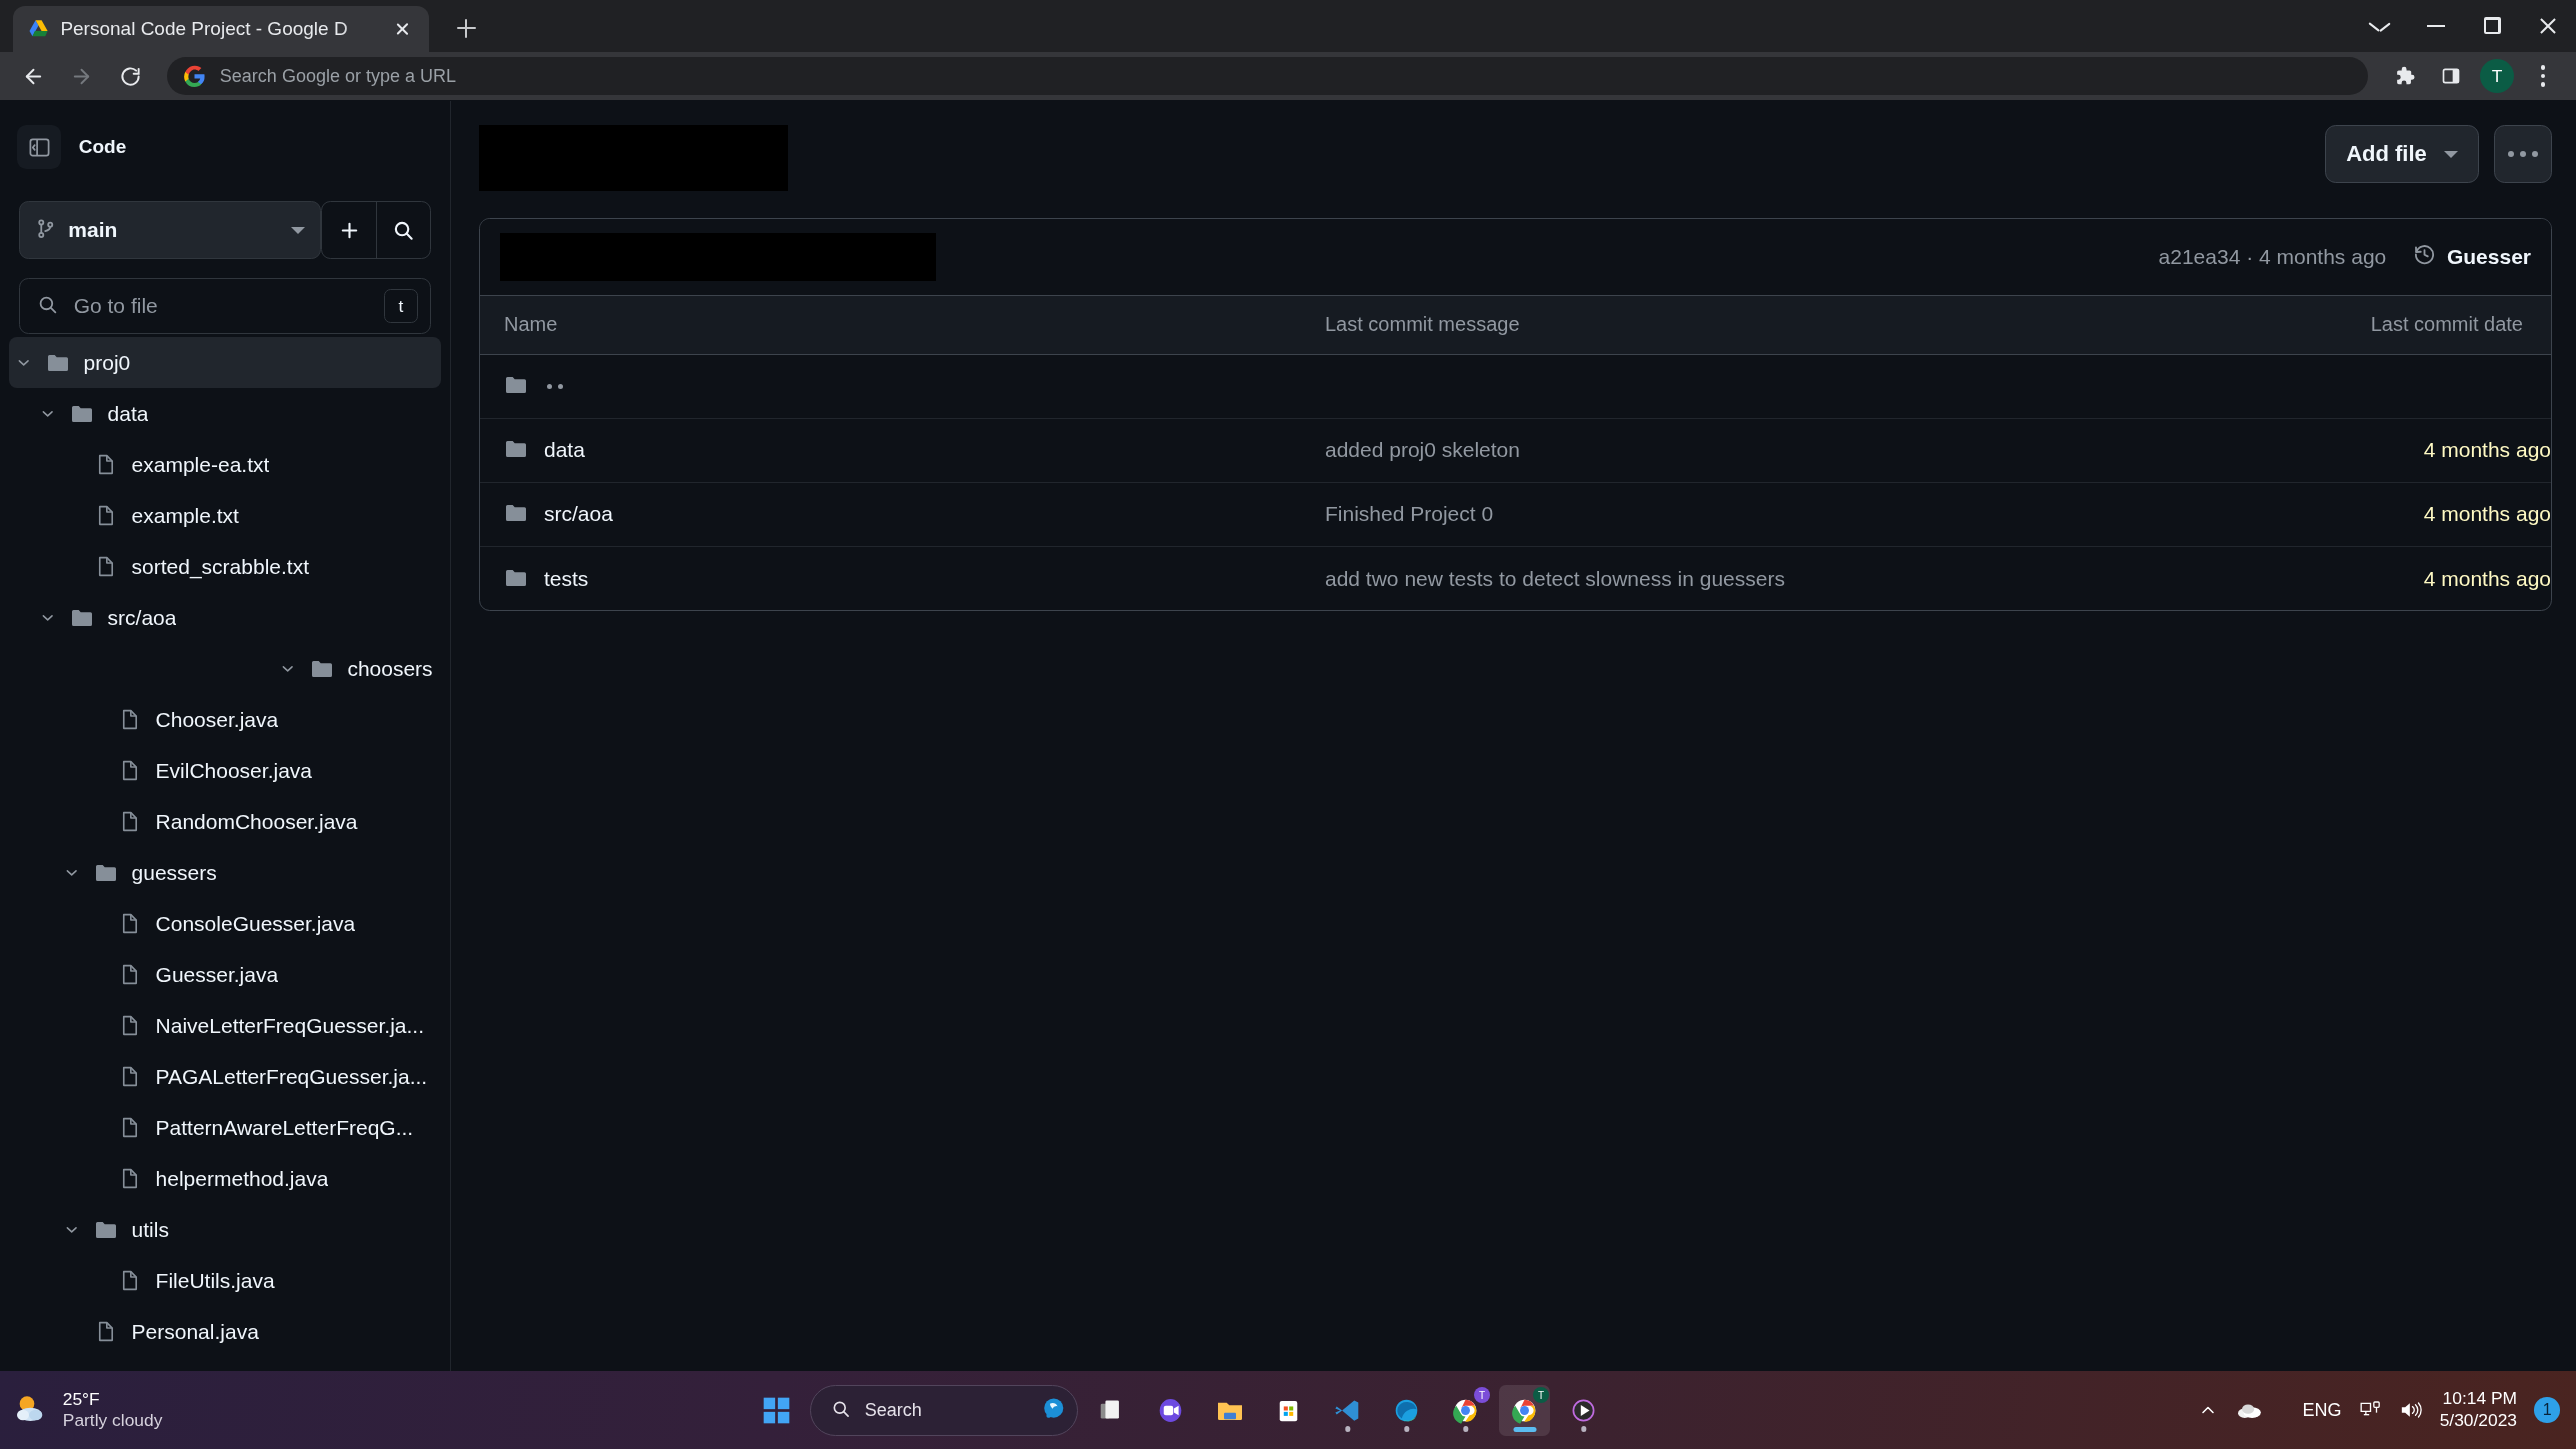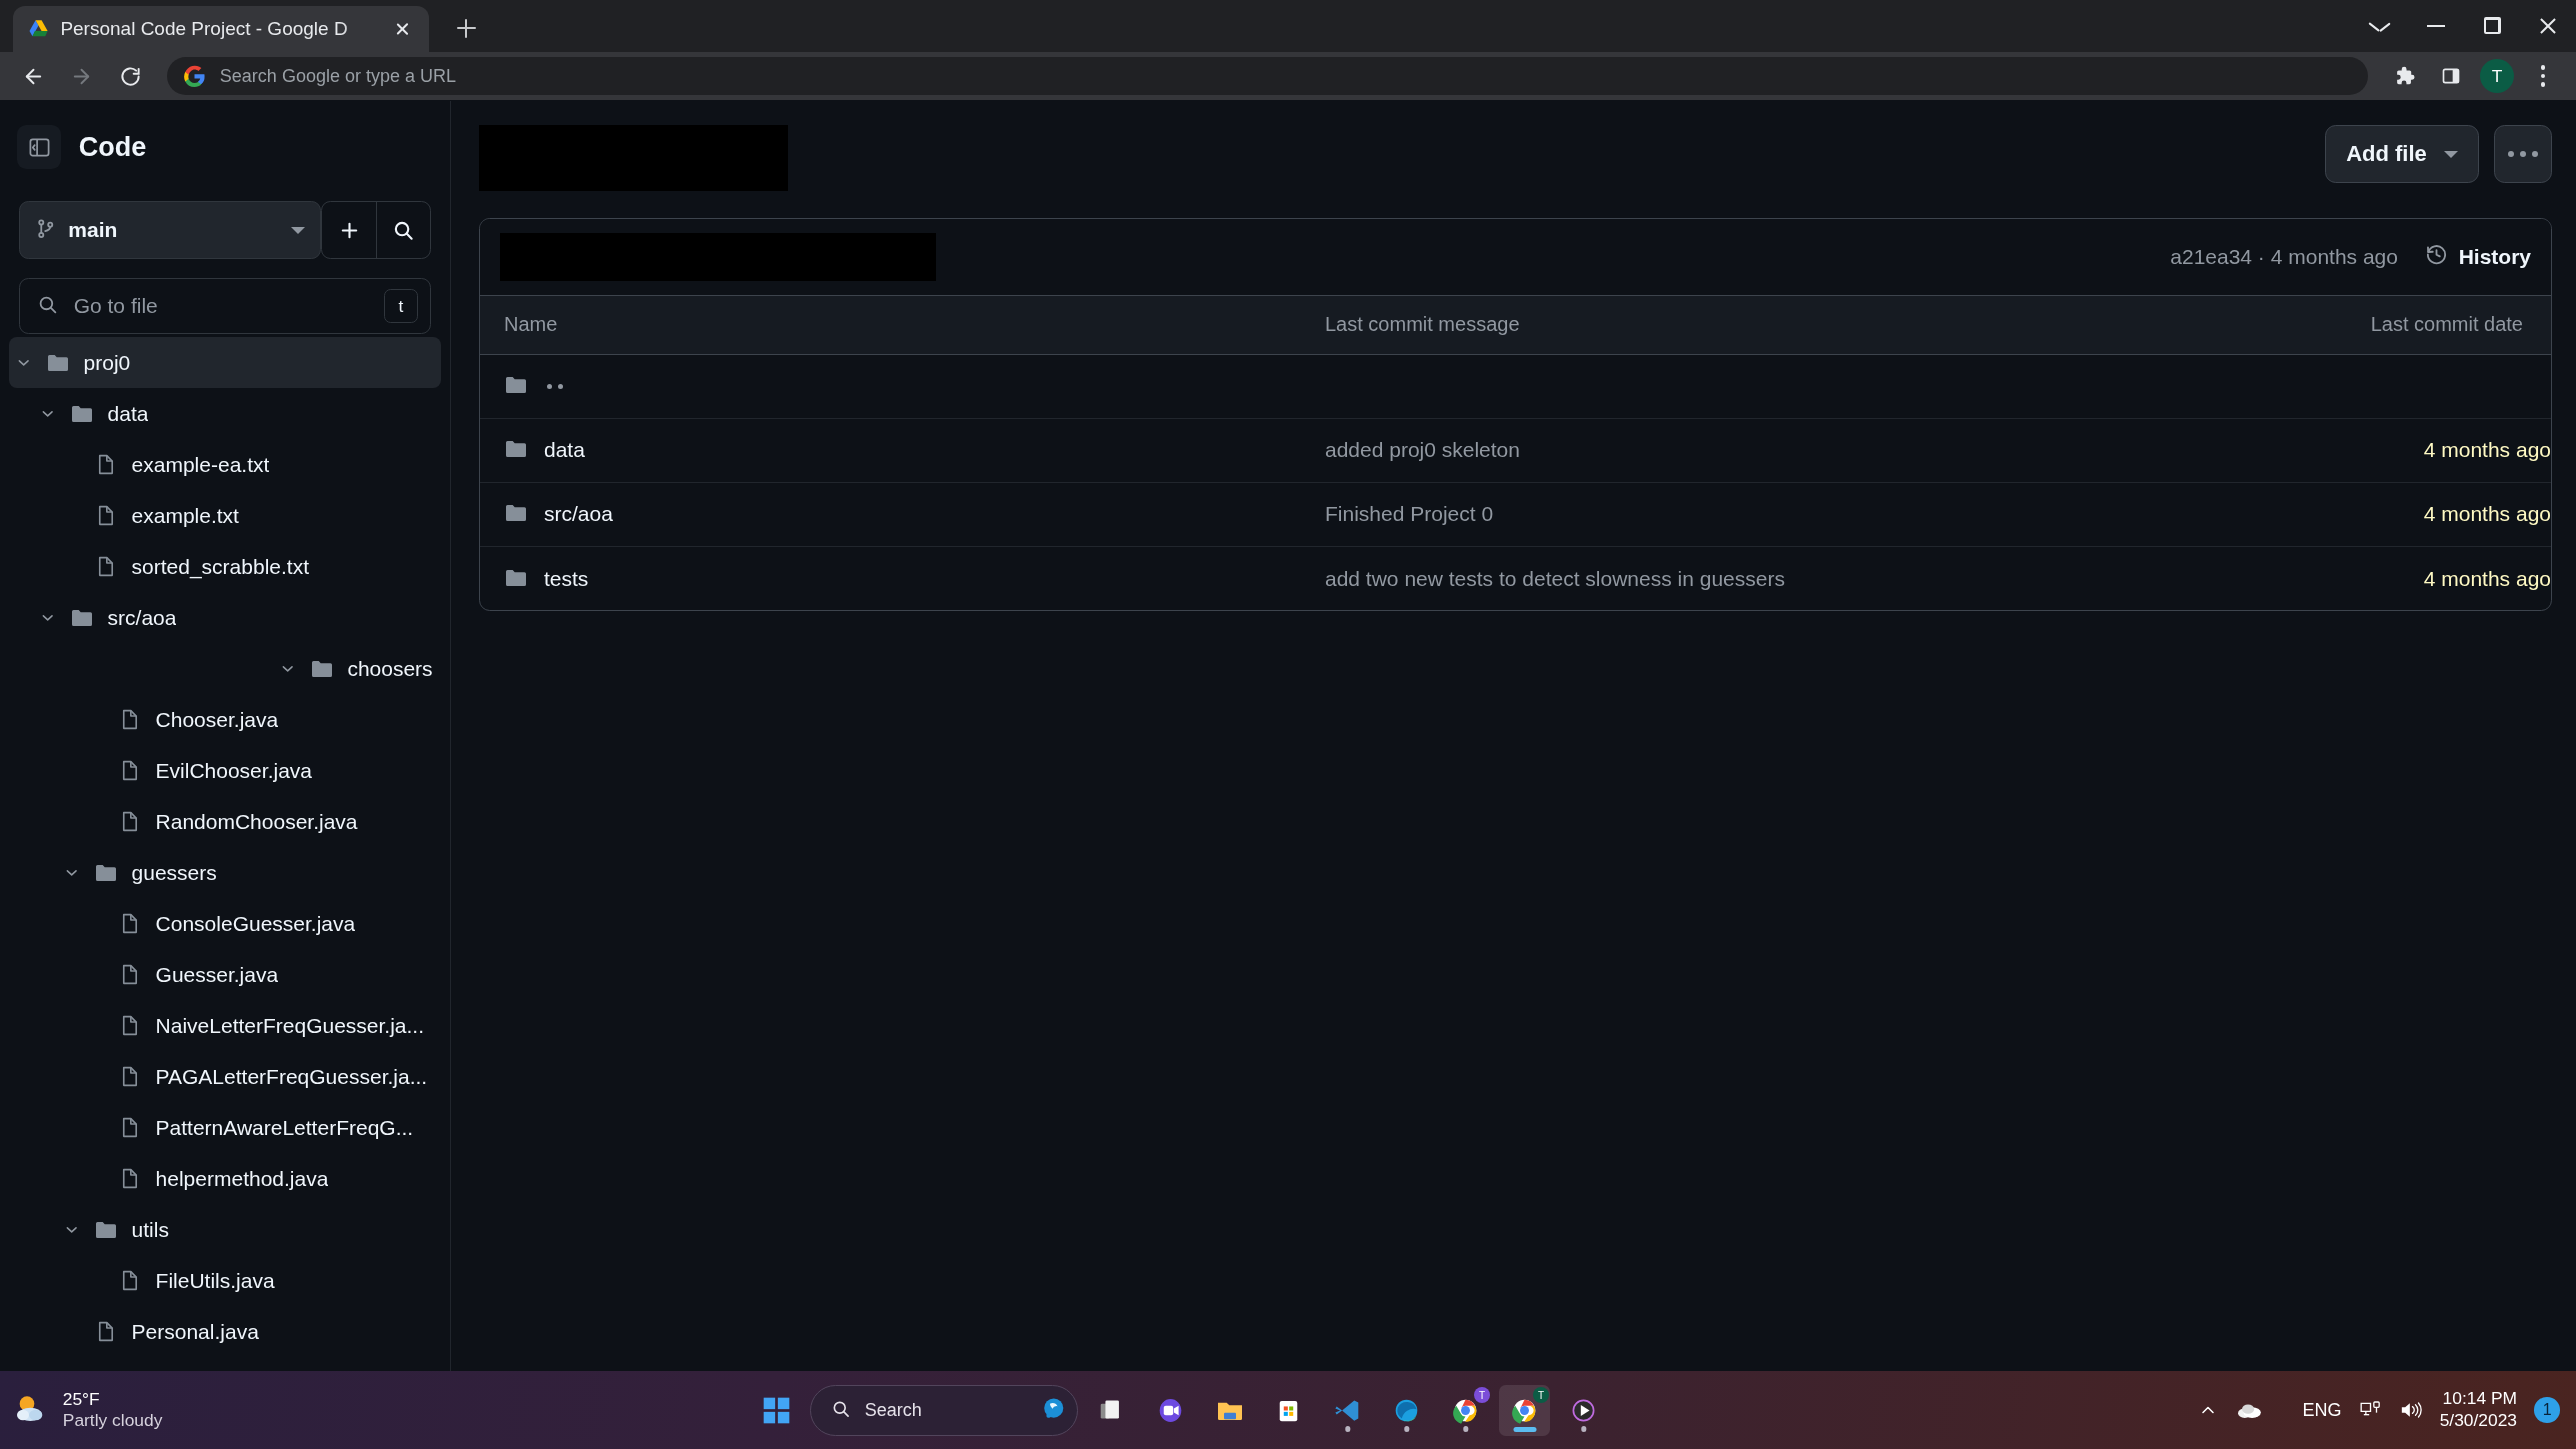--- a/index.html
+++ b/index.html
@@ -88,21 +88,21 @@
   
   .sidebar{
     width:451px; flex:0 0 451px; border-right:0.7px solid #21262d;
     display:flex; flex-direction:column; padding:0 0 0 0; overflow:hidden;
   }
   .side-head{ display:flex; align-items:center; gap:17.4px; padding:24px 0 20px 17.4px; }
   .panel-toggle{
     width:44px; height:44px; border-radius:9.4px; background:#161b22;
     display:flex; align-items:center; justify-content:center; cursor:pointer;
   }
-  .side-title{ color:#f0f6fc; font-size:27px; font-weight:bold; }
+  .side-title{ color:#f0f6fc; font-size:19px; font-weight:bold; }
   .side-row1{ display:flex; padding:12px 19px 0 19px; }
   .branch-select{
     flex:1; height:58px; background:#21262d; border:0.7px solid #30363d; border-radius:9.4px;
     display:flex; align-items:center; padding:0 14.8px; gap:12px; cursor:pointer;
   }
   .branch-name{ flex:1; color:#f0f6fc; font-size:21px; font-weight:bold; }
   .caret-down{
     width:0;height:0;border-left:7.4px solid transparent;border-right:7.4px solid transparent;
     border-top:7.4px solid #9198a1;
   }
@@ -614,21 +614,21 @@
         <div class="commit-right">
           <span class="commit-meta">a21ea34 · 4 months ago</span>
           <span class="history-btn">
             <span>
               <svg width="23" height="23" viewBox="0 0 24 24" fill="none" stroke="#9198a1" stroke-width="1.9" stroke-linecap="round" stroke-linejoin="round">
                 <path d="M3.5 9.2A9 9 0 1 1 3 12"></path>
                   <polyline points="3.1 4.6 3.3 9.4 8.1 9.1"></polyline>
                 <polyline points="12 7.4 12 12.2 15.4 14"></polyline>
               </svg>
             </span>
-            <span>History</span>
+            <span>Guesser</span>
           </span>
         </div>
       </div>
 
       <table class="files">
         <thead>
           <tr>
             <th class="c-name">Name</th>
             <th class="c-msg">Last commit message</th>
             <th class="c-date">Last commit date</th>

